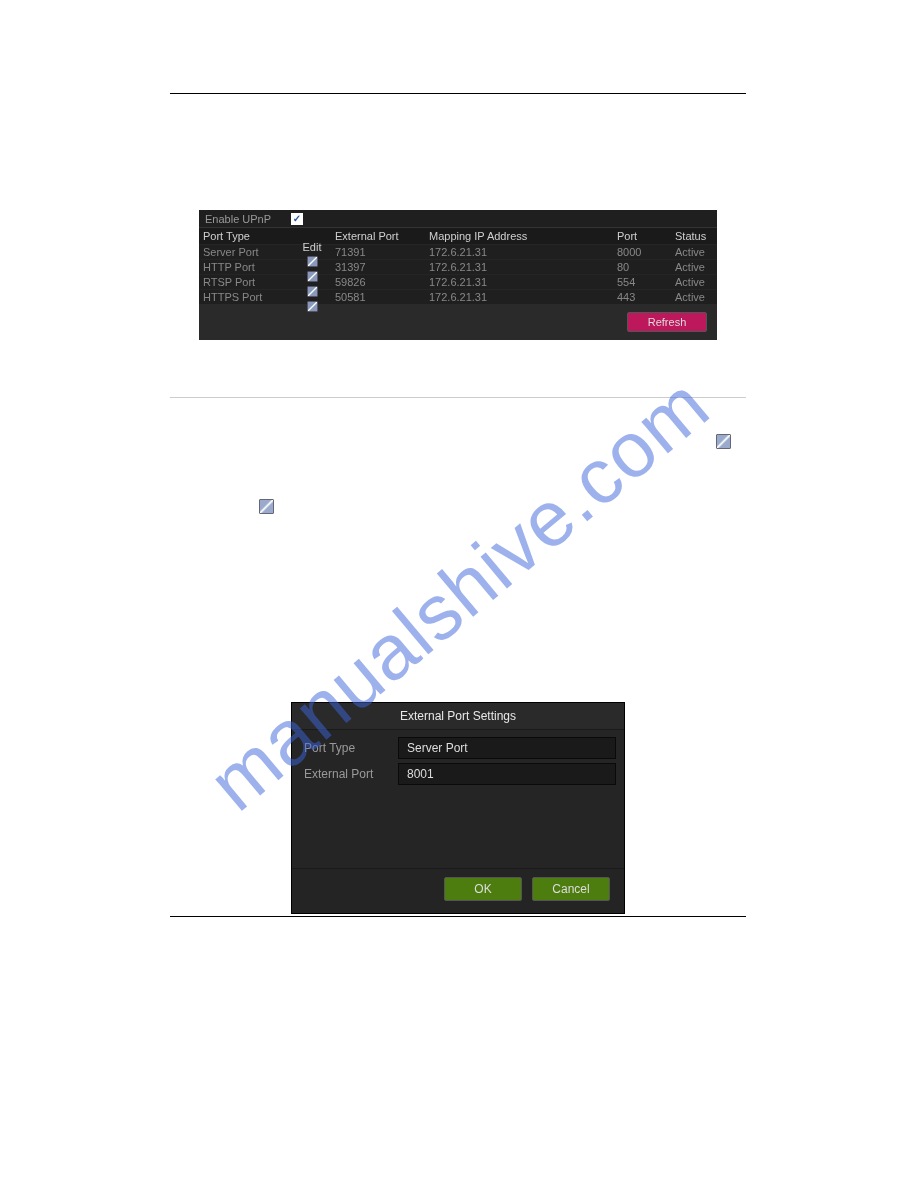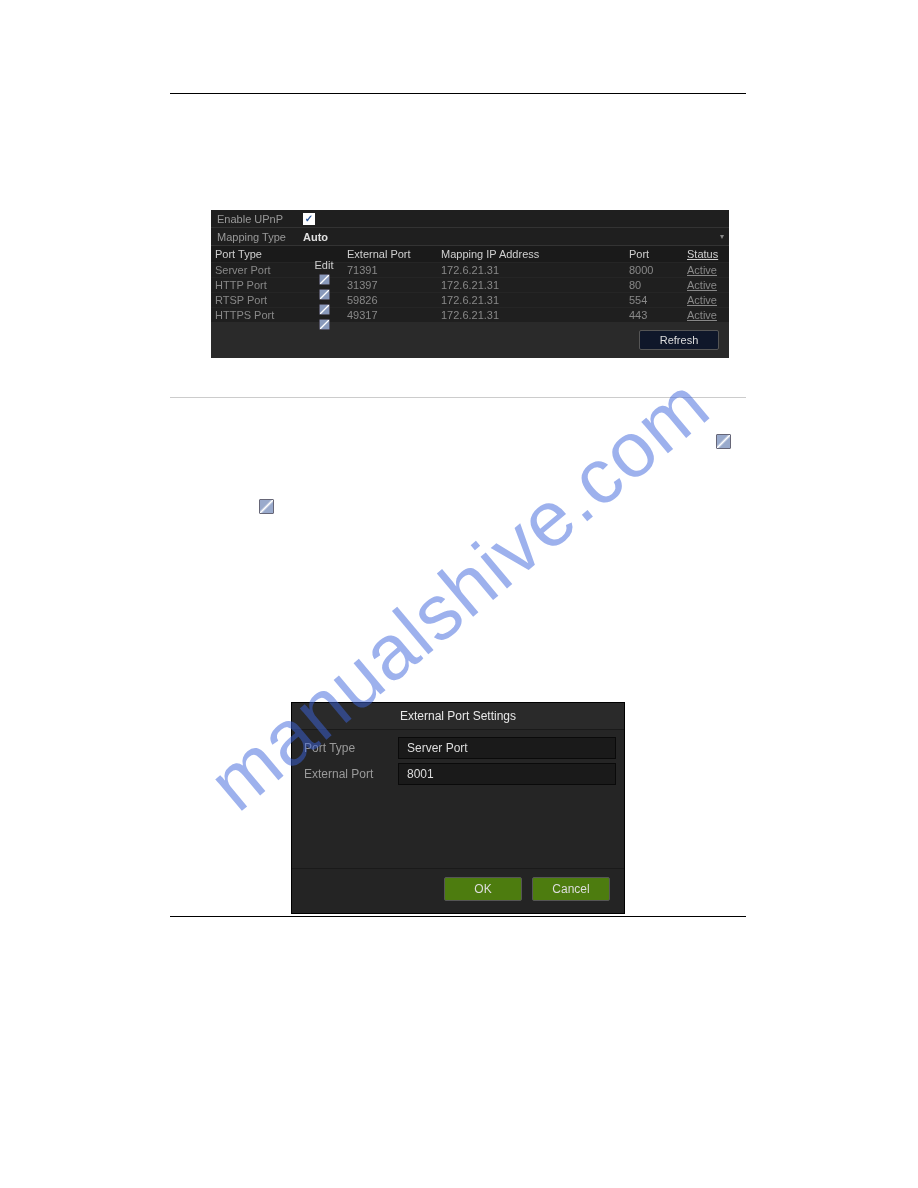--- a/index.html
+++ b/index.html
@@ -33,21 +33,21 @@
     background: #000;
   }
   .hr1 { top: 93px; }
   .hr2 { top: 397px; background: #ccc; height: 1px; }
   .hr3 { top: 916px; }
 
   
   .upnp-panel {
     position: absolute;
     top: 210px;
-    left: 211px;
+    left: 199px;
     width: 518px;
     background: #1f1f1f;
     color: #b0b0b0;
     font-size: 11px;
   }
   .panel-row {
     display: flex;
     align-items: center;
     height: 18px;
     border-bottom: 1px solid #333;
@@ -100,41 +100,41 @@
     height: 15px;
     align-items: center;
     border-top: 1px solid #252525;
   }
   .col { padding-left: 4px; overflow: hidden; }
   .col-type { width: 98px; }
   .col-edit { width: 30px; text-align: center; padding-left: 0; margin-top: 21px; }
   .col-ext { width: 94px; padding-left: 8px; }
   .col-ip { width: 188px; padding-left: 8px; }
   .col-port { width: 58px; padding-left: 8px; }
-  .col-status { width: 50px; padding-left: 8px; text-decoration: underline; }
+  .col-status { width: 50px; padding-left: 8px; }
 
   .edit-icon-small {
     width: 11px;
     height: 11px;
     background: linear-gradient(135deg, #8899bb 40%, #fff 50%, #8899bb 60%);
     border: 1px solid #556;
     display: inline-block;
     border-radius: 1px;
   }
 
   .refresh-row {
     display: flex;
     justify-content: flex-end;
     padding: 8px 10px 8px 0;
     background: #2a2a2a;
   }
   .btn-refresh {
     width: 80px;
     height: 20px;
-    background: #0f172a;
+    background: #be185d;
     border: 1px solid #555;
     color: #ddd;
     font-size: 11px;
     border-radius: 2px;
     display: flex;
     align-items: center;
     justify-content: center;
     cursor: pointer;
   }
 
@@ -220,25 +220,20 @@
 
 <div class="hr-line hr1"></div>
 
 <div class="upnp-panel">
 
   <div class="panel-row">
     <span class="label">Enable UPnP</span>
     <span class="checkbox">✓</span>
   </div>
 
-  <div class="panel-row">
-    <span class="label">Mapping Type</span>
-    <span class="mapping-value">Auto</span>
-    <span class="dropdown-arrow">▾</span>
-  </div>
 
   <div class="port-table">
     <div class="table-header">
       <div class="col col-type">Port Type</div>
       <div class="col col-edit">Edit</div>
       <div class="col col-ext">External Port</div>
       <div class="col col-ip">Mapping IP Address</div>
       <div class="col col-port">Port</div>
       <div class="col col-status">Status</div>
     </div>
@@ -263,21 +258,21 @@
       <div class="col col-type">RTSP Port</div>
       <div class="col col-edit"><span class="edit-icon-small"></span></div>
       <div class="col col-ext">59826</div>
       <div class="col col-ip">172.6.21.31</div>
       <div class="col col-port">554</div>
       <div class="col col-status">Active</div>
     </div>
     <div class="table-row">
       <div class="col col-type">HTTPS Port</div>
       <div class="col col-edit"><span class="edit-icon-small"></span></div>
-      <div class="col col-ext">49317</div>
+      <div class="col col-ext">50581</div>
       <div class="col col-ip">172.6.21.31</div>
       <div class="col col-port">443</div>
       <div class="col col-status">Active</div>
     </div>
   </div>
 
   <div class="refresh-row">
     <div class="btn-refresh">Refresh</div>
   </div>
 </div>

